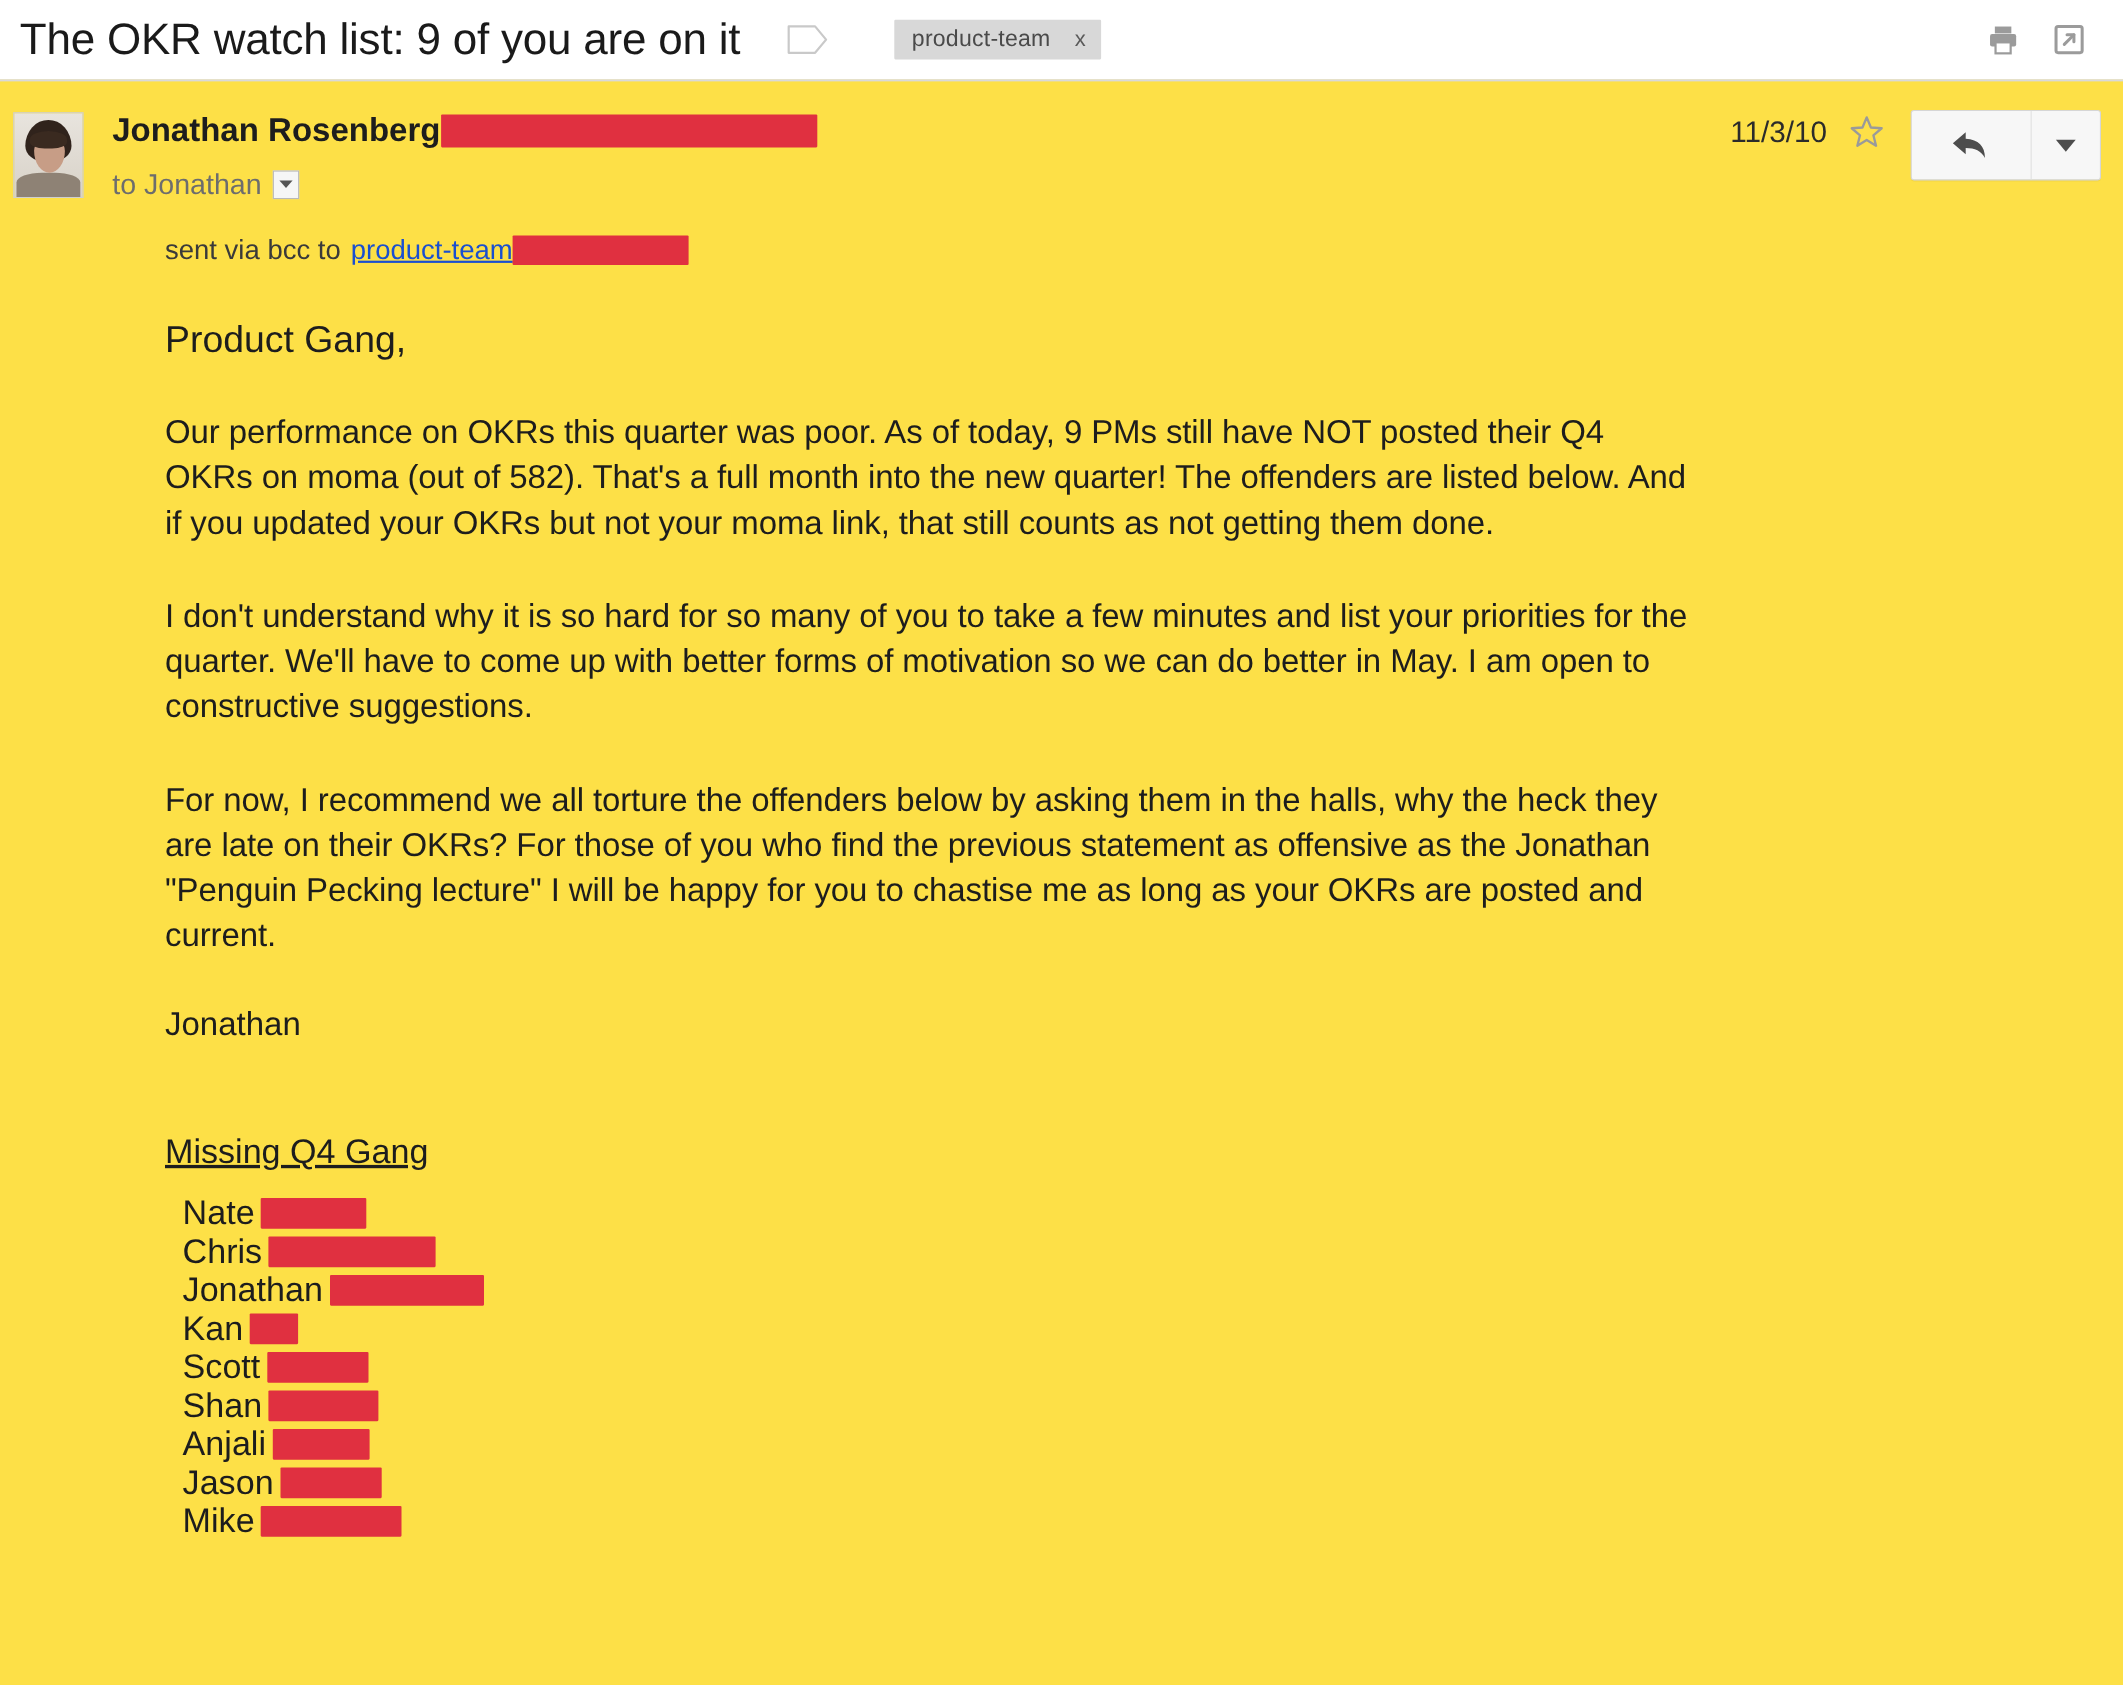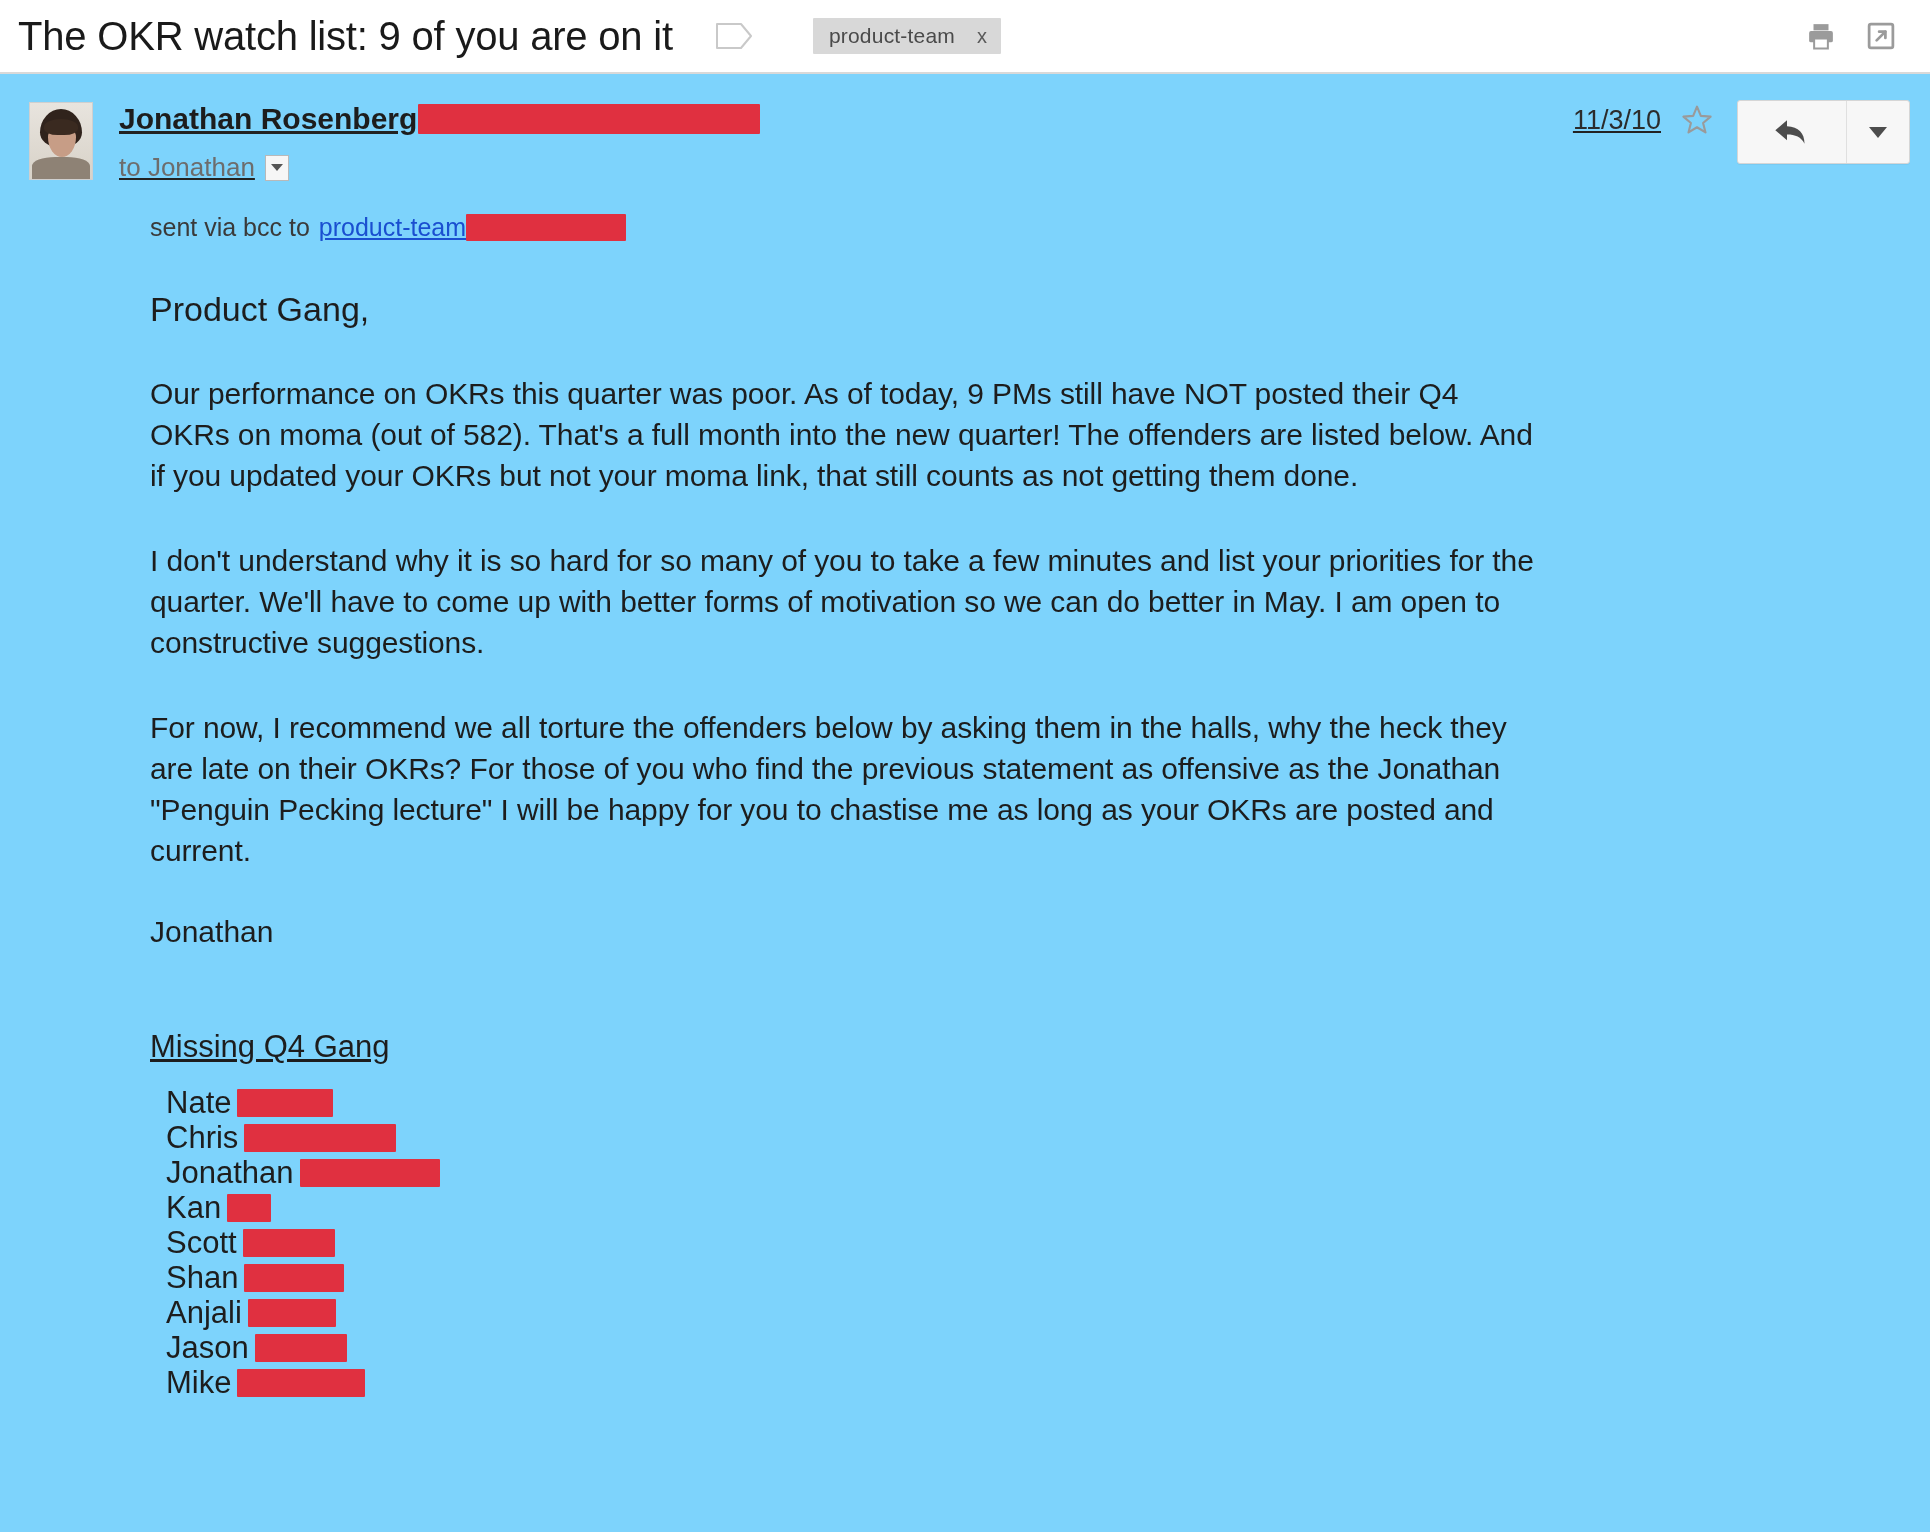--- a/index.html
+++ b/index.html
@@ -13,21 +13,21 @@
     height: 1532px;
     font-family: "Liberation Sans", sans-serif;
     color: #222222;
     overflow: hidden;
     position: relative;
   }
 
   .page {
     width: 1930px;
     height: 1532px;
-    background: #7dd3fc;
+    background: #fde047;
     position: relative;
     box-sizing: border-box;
   }
 
   
   .subject-bar {
     position: relative;
     height: 72px;
     display: flex;
     align-items: center;
@@ -92,24 +92,23 @@
   .hr-top {
     height: 2px;
     background: #d9d9d9;
     margin: 0;
     width: 100%;
   }
 
   
   .msg-header {
     display: flex;
-    padding: 24px 20px 0 29px;
+    padding: 24px 20px 0 12px;
     box-sizing: border-box;
     position: relative;
-    text-decoration: underline;
   }
   .avatar {
     width: 62px;
     height: 76px;
     flex: 0 0 auto;
     border: 1px solid #cfcfcf;
     background: linear-gradient(180deg,#e8e4de 0%,#d8d2c8 100%);
     position: relative;
     overflow: hidden;
     margin-top: 4px;

